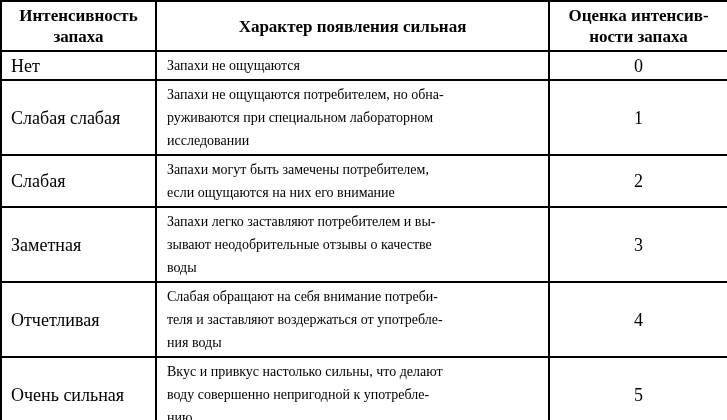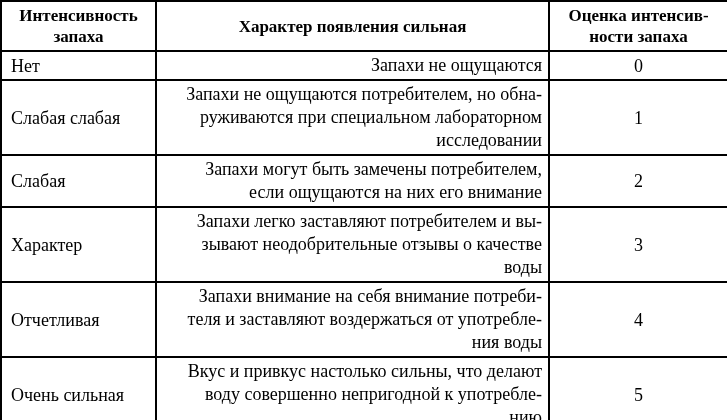--- a/index.html
+++ b/index.html
@@ -45,23 +45,23 @@
     text-align: center;
     padding: 2px 6px;
   }
   td.cell-intensity {
     font-size: 18px;
     line-height: 22px;
     text-align: left;
     padding: 2px 4px 2px 9px;
   }
   td.cell-character {
-    font-size: 18px;
+    font-size: 14px;
     line-height: 23px;
-    text-align: right;
+    text-align: left;
     padding: 2px 6px 2px 10px;
   }
   td.cell-score {
     font-size: 18px;
     line-height: 22px;
     text-align: center;
     padding: 2px 4px;
   }
 </style>
 </head>
@@ -95,29 +95,29 @@
 исследовании</td>
       <td class="cell-score">1</td>
     </tr>
     <tr>
       <td class="cell-intensity">Слабая</td>
       <td class="cell-character">Запахи могут быть замечены потребителем,
 если ощущаются на них его внимание</td>
       <td class="cell-score">2</td>
     </tr>
     <tr>
-      <td class="cell-intensity">Характер</td>
+      <td class="cell-intensity">Заметная</td>
       <td class="cell-character">Запахи легко заставляют потребителем и вы-
 зывают неодобрительные отзывы о качестве
 воды</td>
       <td class="cell-score">3</td>
     </tr>
     <tr>
       <td class="cell-intensity">Отчетливая</td>
-      <td class="cell-character">Запахи внимание на себя внимание потреби-
+      <td class="cell-character">Слабая обращают на себя внимание потреби-
 теля и заставляют воздержаться от употребле-
 ния воды</td>
       <td class="cell-score">4</td>
     </tr>
     <tr>
       <td class="cell-intensity">Очень сильная</td>
       <td class="cell-character">Вкус и привкус настолько сильны, что делают
 воду совершенно непригодной к употребле-
 нию</td>
       <td class="cell-score">5</td>

